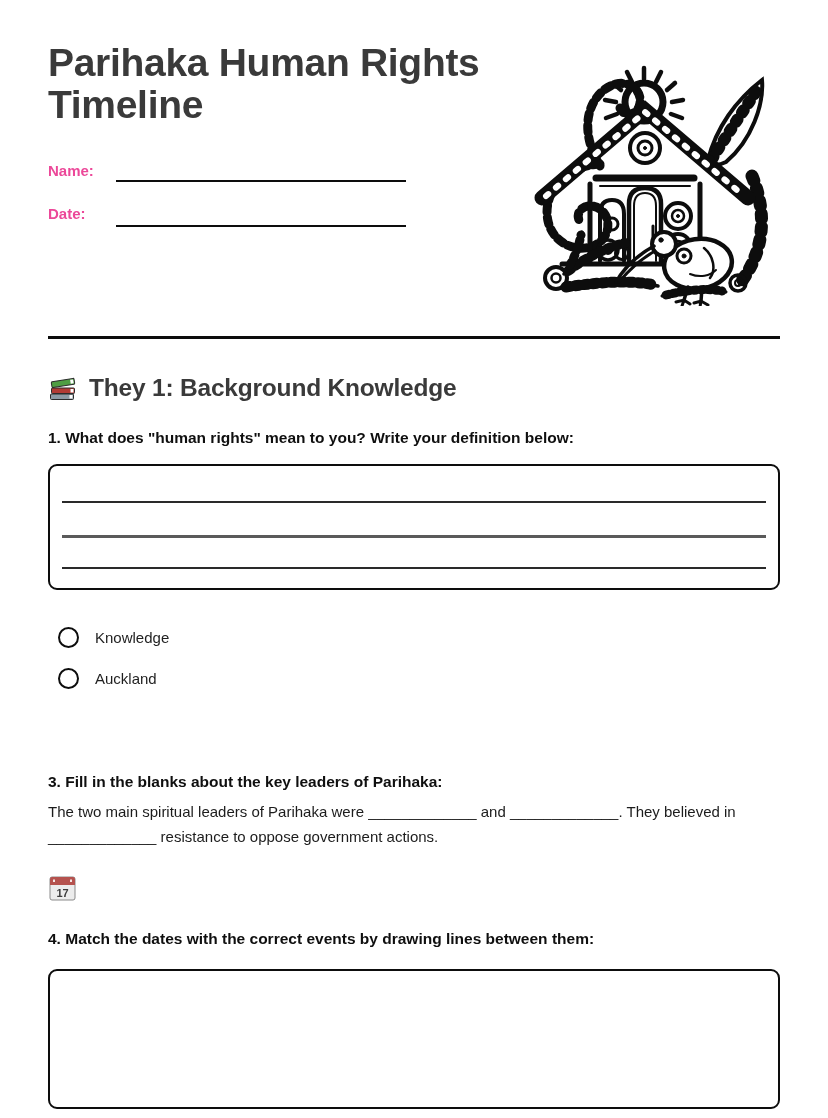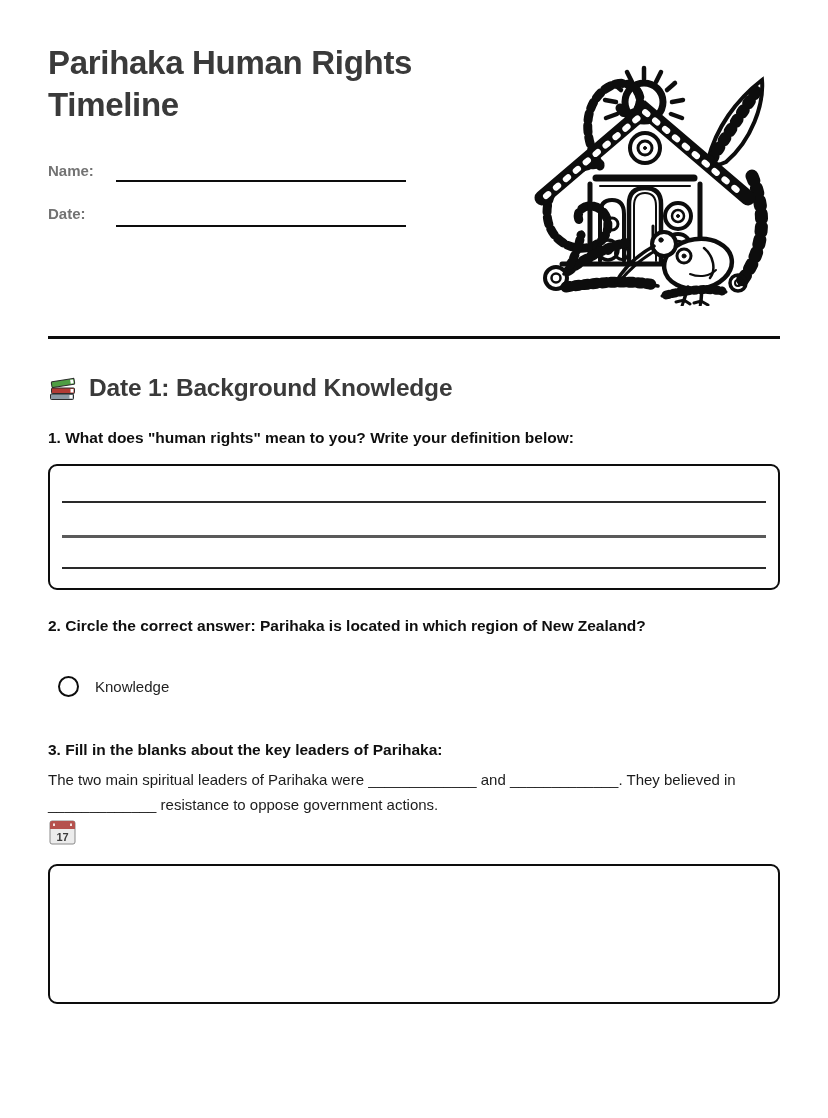--- a/index.html
+++ b/index.html
@@ -8,43 +8,43 @@
     width: 828px; height: 1118px; overflow: hidden;
     background: #ffffff;
     font-family: "Liberation Sans", sans-serif;
     color: #111111;
   }
   .page { position: relative; width: 828px; height: 1118px; padding: 0 48px; }
 
   
   .title {
     margin: 0; padding-top: 42px; width: 470px;
-    font-size: 33px; line-height: 42px; font-weight: 700;
+    font-size: 39px; line-height: 42px; font-weight: 700;
     color: #3a3a3a; letter-spacing: -0.3px;
   }
   .id-row { display: flex; align-items: flex-end; width: 358px; height: 26px; }
   .id-row.name { margin-top: 30px; }
   .id-row.date { margin-top: 20px; align-items: center; }
-  .id-label { font-weight: 700; font-size: 15px; color: #737373; width: 68px; padding-bottom: 3px; }
+  .id-label { font-weight: 700; font-size: 15px; color: #ec4899; width: 68px; padding-bottom: 3px; }
   .id-line { flex: 1; height: 24px; border-bottom: 2px solid #0d0d0d; }
 
   .illustration { position: absolute; left: 512px; top: 56px; width: 268px; height: 250px; }
 
   .divider { margin-top: 108px; height: 3px; background: #0c0c0c; }
 
   
   .section-head { display: flex; align-items: center; gap: 11px; height: 30px; }
   .section-head.p1 { margin-top: 34px; }
-  .section-head.p2 { }
+  .section-head.p2 { margin-top: 24px; }
   .section-title { font-size: 24.5px; font-weight: 700; color: #3a3a3a; letter-spacing: -0.2px; }
 
   .question { font-size: 15.5px; font-weight: 700; color: #0f0f0f; height: 22px; }
   .q1 { margin-top: 26px; }
   .q2 { margin-top: 27px; }
-  .q3 { margin-top: 44px; }
+  .q3 { margin-top: 83px; }
   .q4 { margin-top: 27px; }
 
   
   .answer-box {
     position: relative; margin-top: 13px; height: 126px;
     border: 2px solid #0d0d0d; border-radius: 9px; background: #fff;
   }
   .write-line { position: absolute; left: 12px; right: 12px; height: 0; border-top: 2px solid #2a2a2a; }
   .write-line.l1 { top: 35px; }
   .write-line.l2 { top: 69px; border-top: 3px solid #5a5a5a; }
@@ -191,49 +191,53 @@
         <rect x="2.5" y="20" width="23" height="5.5" rx="1" fill="#8d9aa5"></rect>
         <rect x="21.5" y="21" width="3" height="3.5" fill="#ffffff" stroke="none"></rect>
         <rect x="3.5" y="14" width="23" height="5.5" rx="1" fill="#b23b35"></rect>
         <rect x="22.5" y="15" width="3" height="3.5" fill="#ffffff" stroke="none"></rect>
         <g transform="rotate(-9 15 9)">
           <rect x="3.5" y="6" width="23" height="6" rx="1" fill="#4f9e44"></rect>
           <rect x="22.5" y="7" width="3" height="4" fill="#ffffff" stroke="none"></rect>
         </g>
       </g>
     </svg>
-    <span class="section-title">Date 1: Background Knowledge</span>
+    <span class="section-title">They 1: Background Knowledge</span>
   </div>
 
   <div class="question q1">1. What does "human rights" mean to you? Write your definition below:</div>
 
   <div class="answer-box">
     <div class="write-line l1"></div>
     <div class="write-line l2"></div>
     <div class="write-line l3"></div>
   </div>
 
-  <div class="question q2">2. Circle the correct answer: Parihaka is located in which region of New Zealand?</div>
 
   <div class="options">
     <div class="option-row">
       <span class="radio-circle"></span>
       <span class="option-label">Knowledge</span>
+    </div>
+    <div class="option-row">
+      <span class="radio-circle"></span>
+      <span class="option-label">Auckland</span>
     </div>
   </div>
 
   <div class="question q3">3. Fill in the blanks about the key leaders of Parihaka:</div>
   <div class="fill-paragraph">The two main spiritual leaders of Parihaka were _____________ and _____________. They believed in _____________ resistance to oppose government actions.</div>
 
   <div class="section-head p2">
     <svg class="icon-28" viewBox="0 0 30 28">
       <rect x="2" y="3" width="25" height="23" rx="2" fill="#ececec" stroke="#8a8a8a" stroke-width="1"></rect>
       <path d="M 2,5 Q 2,3 4,3 L 25,3 Q 27,3 27,5 L 27,11 L 2,11 Z" fill="#b5524e"></path>
       <rect x="5" y="5.5" width="2" height="2.5" fill="#ffffff" opacity="0.85"></rect>
       <rect x="22" y="5.5" width="2" height="2.5" fill="#ffffff" opacity="0.85"></rect>
       <text x="14.5" y="22.5" text-anchor="middle" font-size="11" font-weight="bold" fill="#3c3c3c" font-family="Liberation Sans, sans-serif">17</text>
     </svg>
   </div>
 
+  <div class="question q4">4. Match the dates with the correct events by drawing lines between them:</div>
 
   <div class="match-box"></div>
 
 </div>
 
 </body></html>

